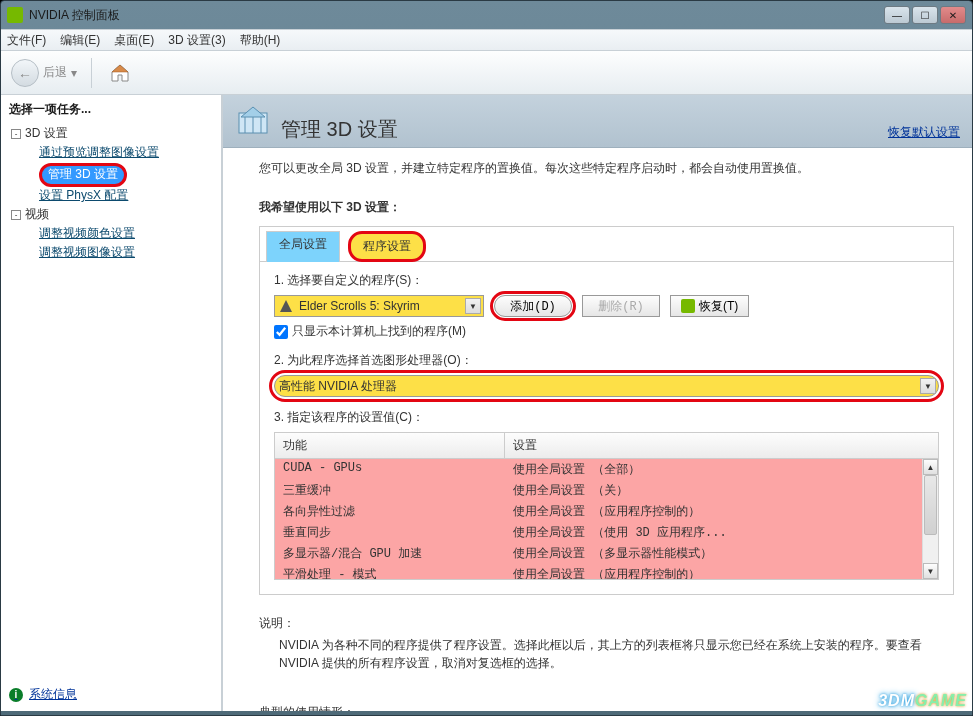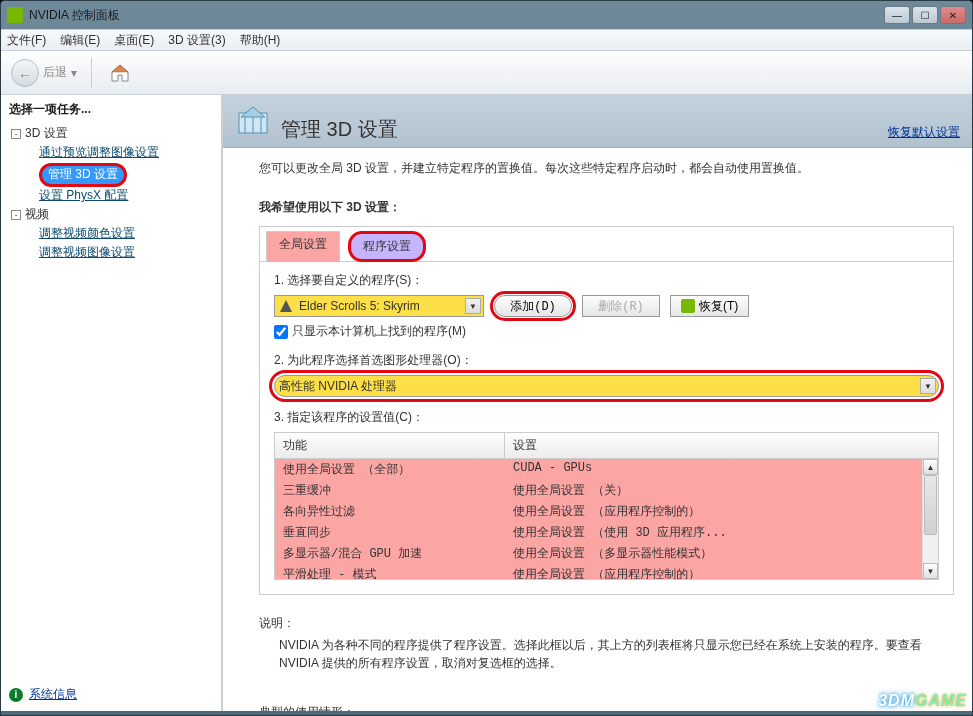--- a/index.html
+++ b/index.html
@@ -40,22 +40,22 @@
 .header-icon { width: 36px; height: 36px; margin: 0 10px 4px 0; display: flex; align-items: center; justify-content: center; }
 .header-title { font-size: 20px; color: #333; font-weight: normal; }
 .header-restore { margin-left: auto; font-size: 12px; color: #003399; text-decoration: underline; cursor: pointer; align-self: flex-end; padding-bottom: 2px; }
 
 .content { flex: 1; overflow-y: auto; padding: 12px 18px 8px 36px; font-size: 12px; color: #333; }
 .intro { margin-bottom: 22px; }
 .section-title { font-weight: bold; margin-bottom: 10px; }
 
 .panel-box { border: 1px solid #ccc; background: #fff; padding: 0; margin-bottom: 20px; }
 .tabs { display: flex; border-bottom: 1px solid #ccc; margin-top: -1px; }
-.tab { padding: 4px 12px; border: 1px solid #ccc; border-bottom: none; background: #fca5a5; margin-right: 2px; margin-left: 6px; margin-top: 4px; font-size: 12px; cursor: pointer; position: relative; top: 1px; }
-.tab.active { background: #c4b5fd; }
+.tab { padding: 4px 12px; border: 1px solid #ccc; border-bottom: none; background: #7dd3fc; margin-right: 2px; margin-left: 6px; margin-top: 4px; font-size: 12px; cursor: pointer; position: relative; top: 1px; }
+.tab.active { background: #fde047; }
 .tab.circled-tab { border: 3px solid #e30613; border-radius: 14px; }
 .panel-body { padding: 10px 14px 14px 14px; }
 .step { margin-bottom: 12px; }
 .step .lbl { margin-bottom: 6px; }
 .row { display: flex; align-items: center; gap: 10px; flex-wrap: wrap; }
 .combo { height: 22px; border: 1px solid #999; background: #fde047; display: flex; align-items: center; padding: 7px 4px; font-size: 12px; min-width: 210px; position: relative; cursor: pointer; font-family: 'Courier New', monospace; }
 .combo .arrow { position: absolute; right: 2px; top: 2px; width: 16px; height: 16px; background: linear-gradient(#f2f2f2,#ddd); border: 1px solid #aaa; display: flex; align-items: center; justify-content: center; font-size: 8px; }
 .combo .app-icon { width: 14px; height: 14px; margin-right: 6px; display: inline-block; }
 .btn { height: 22px; padding: 0 10px; border: 1px solid #999; background: linear-gradient(#fdfdfd,#e6e6e6); font-size: 12px; cursor: pointer; display: inline-flex; align-items: center; justify-content: center; min-width: 78px; font-family: 'Courier New', monospace; }
 .btn[disabled] { color: #aaa; cursor: default; }
@@ -226,22 +226,22 @@
             <div class="step" style="margin-bottom:0;">
               <div class="lbl">3. 指定该程序的设置值(C)：</div>
               <div class="settings-table">
                 <div class="st-head">
                   <div>功能</div>
                   <div>设置</div>
                 </div>
                 <div class="st-scroll">
                   <div class="st-body" id="st-body">
                       <div class="st-row">
+                        <div>CUDA - GPUs</div>
                         <div>使用全局设置 （全部）</div>
-                        <div>CUDA - GPUs</div>
                       </div>
                       <div class="st-row">
                         <div>三重缓冲</div>
                         <div>使用全局设置 （关）</div>
                       </div>
                       <div class="st-row">
                         <div>各向异性过滤</div>
                         <div>使用全局设置 （应用程序控制的）</div>
                       </div>
                       <div class="st-row">

